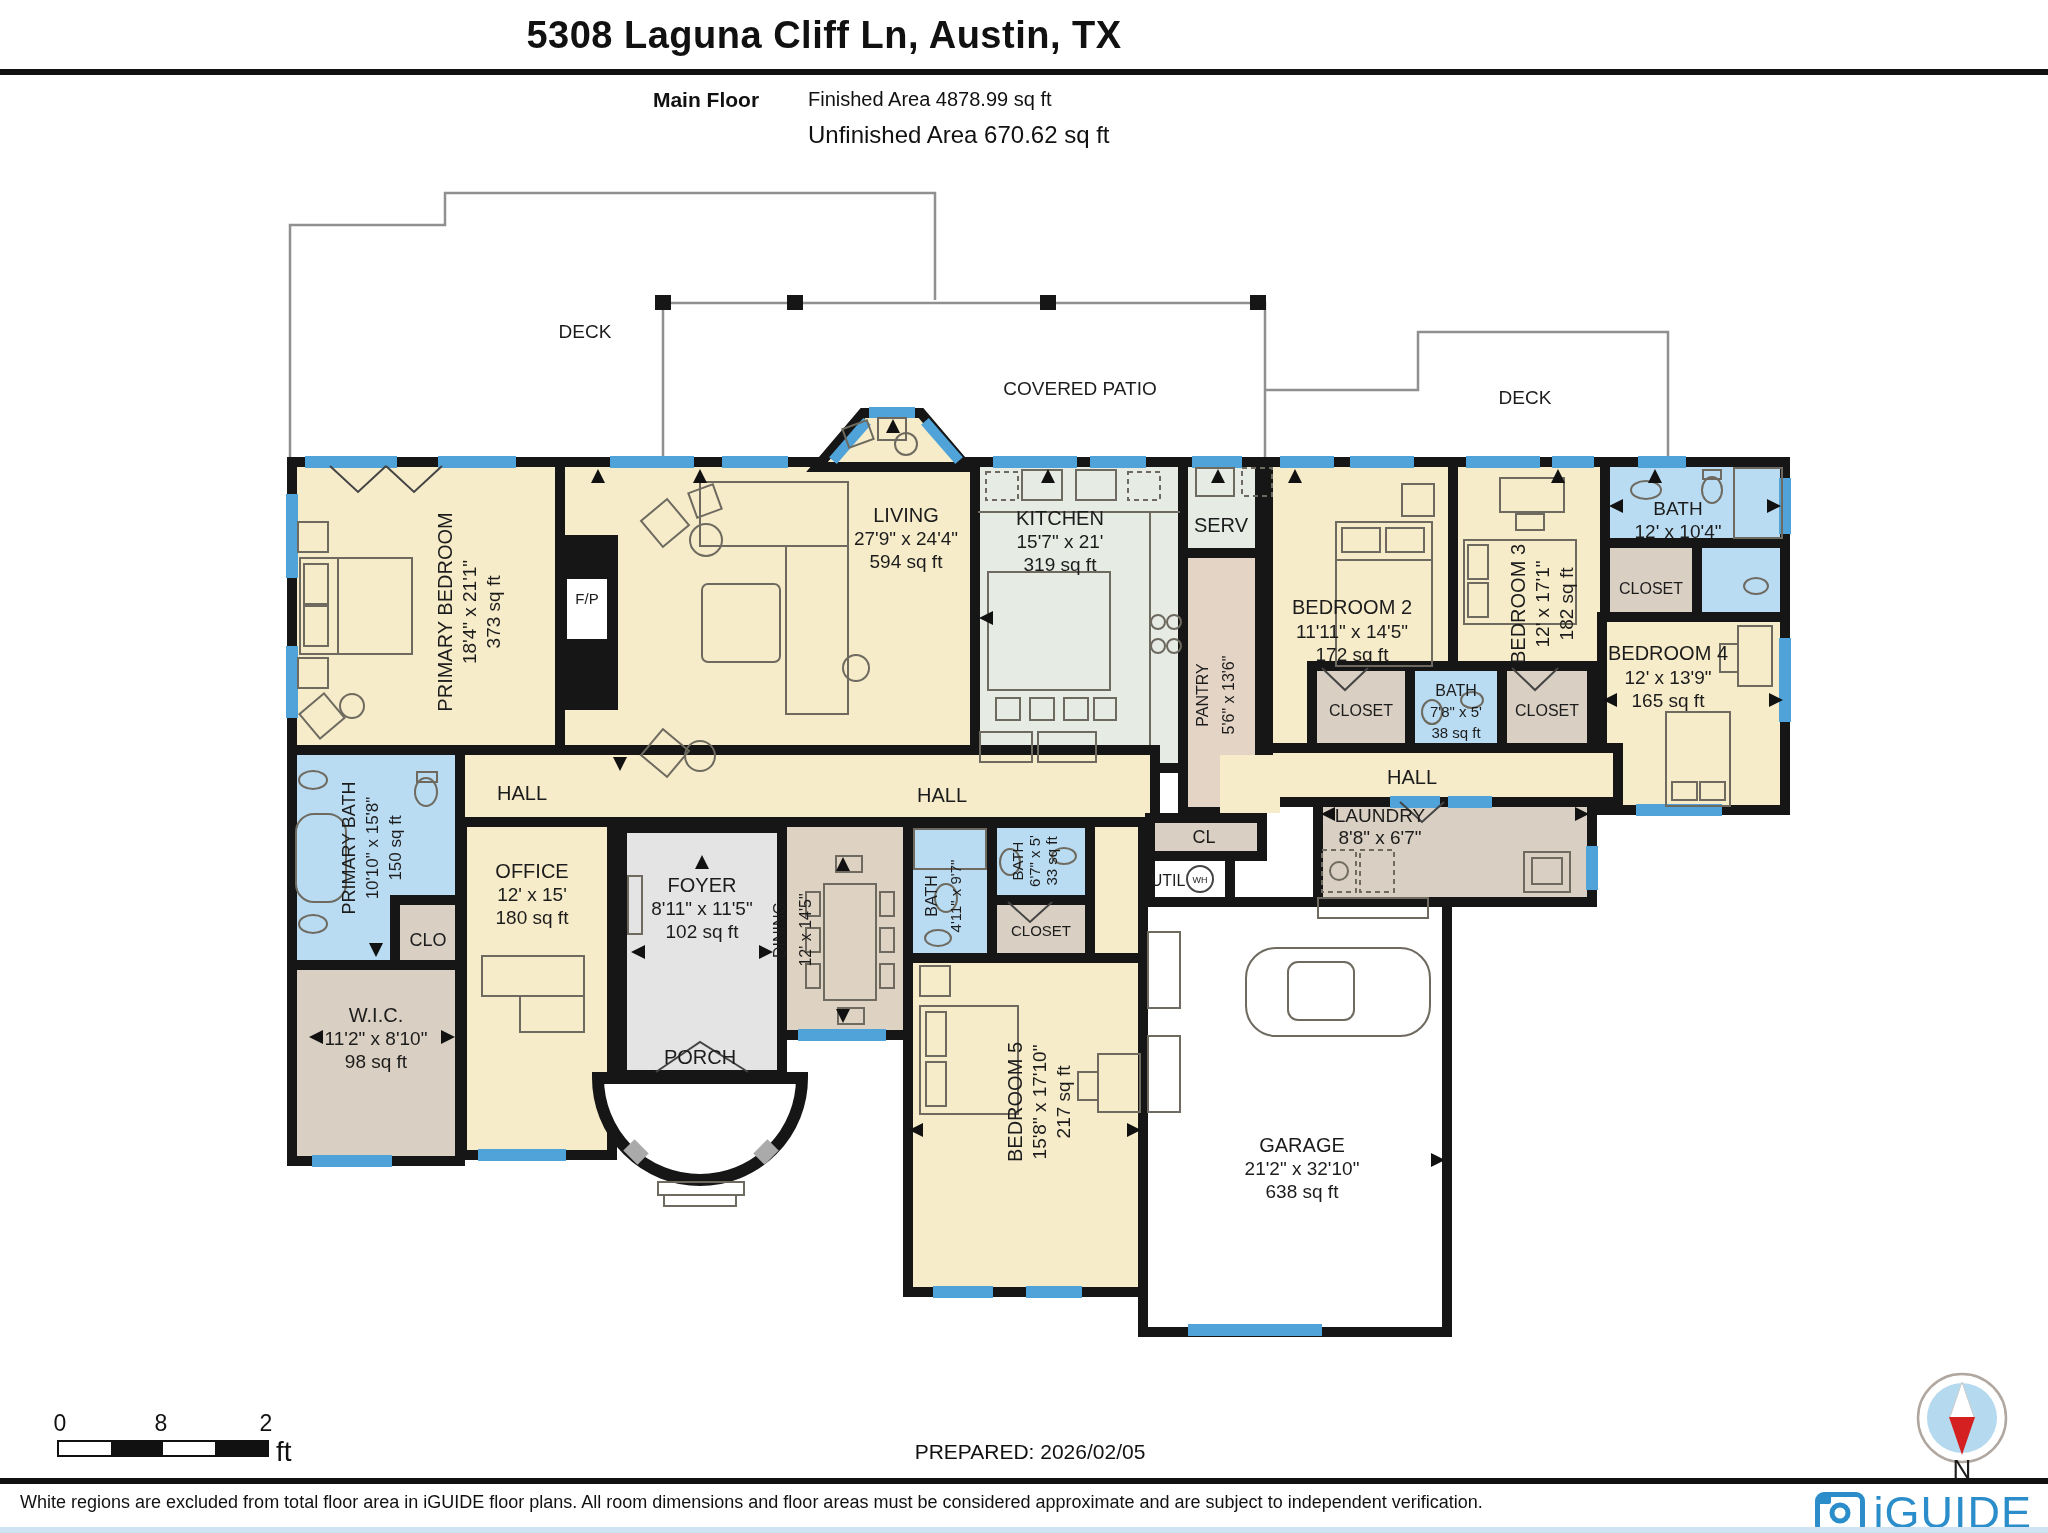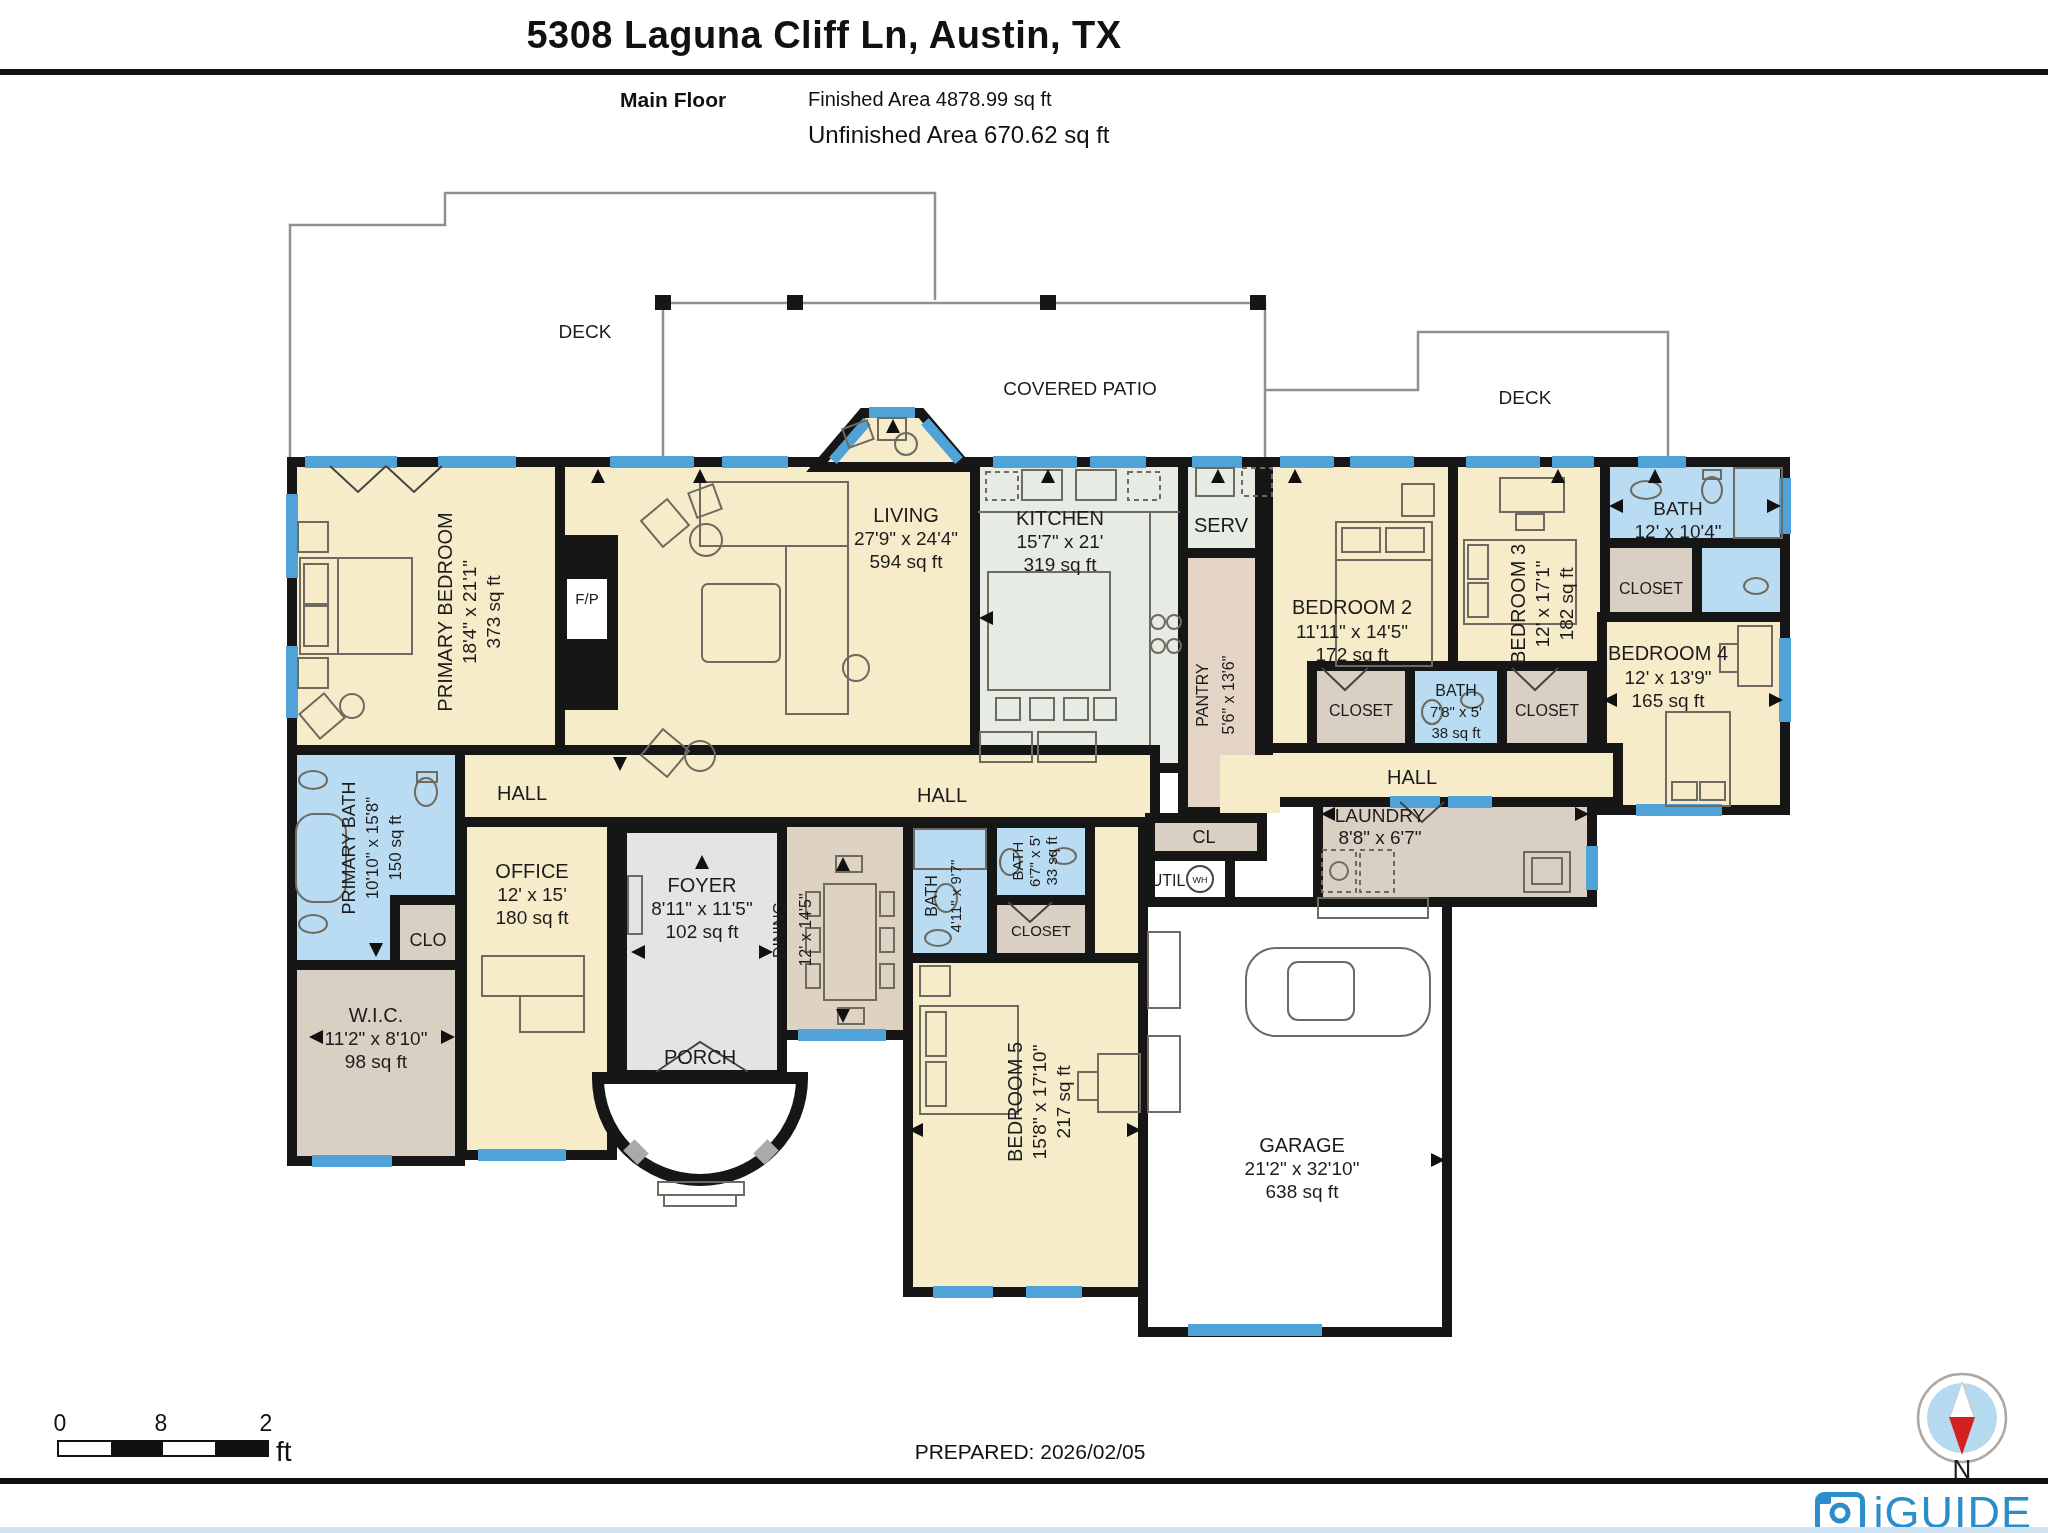--- a/index.html
+++ b/index.html
@@ -1,21 +1,21 @@
 <!DOCTYPE html>
 <html><head>
 <meta charset="utf-8">
 <style>
   html,body{margin:0;padding:0;background:#fff;}
   #page{position:relative;width:2048px;height:1533px;background:#fff;overflow:hidden;
         font-family:"Liberation Sans", sans-serif;color:#111;}
   .abs{position:absolute;}
   #title{left:0;top:14px;width:1648px;text-align:center;font-size:38px;font-weight:bold;letter-spacing:0.5px;}
   .rule{left:0;width:2048px;height:6px;background:#111;}
-  #floor-label{left:620px;top:88px;width:172px;text-align:left;font-size:21px;font-weight:bold;}
+  #floor-label{left:620px;top:88px;width:172px;text-align:center;font-size:21px;font-weight:bold;}
   #finished{left:808px;top:88px;font-size:20px;}
   #unfinished{left:808px;top:121px;font-size:24px;}
   .scale-num{top:1410px;font-size:23px;text-align:center;}
   #scale-bar{left:57px;top:1440px;width:208px;height:13px;border:2px solid #111;display:flex;}
   #scale-bar div{flex:1;}
   .sb-b{background:#111;} .sb-w{background:#fff;}
   #scale-ft{left:276px;top:1436px;font-size:28px;}
   #prepared{left:830px;top:1420px;width:400px;text-align:center;font-size:21px;margin-top:20px;}
   #disclaimer{left:20px;top:1492px;font-size:18px;}
   #logo{right:16px;top:1487px;display:flex;align-items:center;gap:8px;}
@@ -429,20 +429,21 @@
     <div class="sb-w"></div>
       <div class="sb-b"></div>
       <div class="sb-w"></div>
       <div class="sb-b"></div>
   </div>
   <div id="scale-ft" class="abs">ft</div>
 
   <div id="prepared" class="abs">PREPARED: 2026/02/05</div>
 
   <div class="abs rule" style="top:1478px"></div>
+  <div id="disclaimer" class="abs">White regions are excluded from total floor area in iGUIDE floor plans. All room dimensions and floor areas must be considered approximate and are subject to independent verification.</div>
 
   <div id="logo" class="abs">
     <div id="logo-icon"></div>
     <div id="logo-text">iGUIDE</div>
   </div>
 
   <div id="bottom-bar" class="abs"></div>
 </div>
 
 </body></html>

